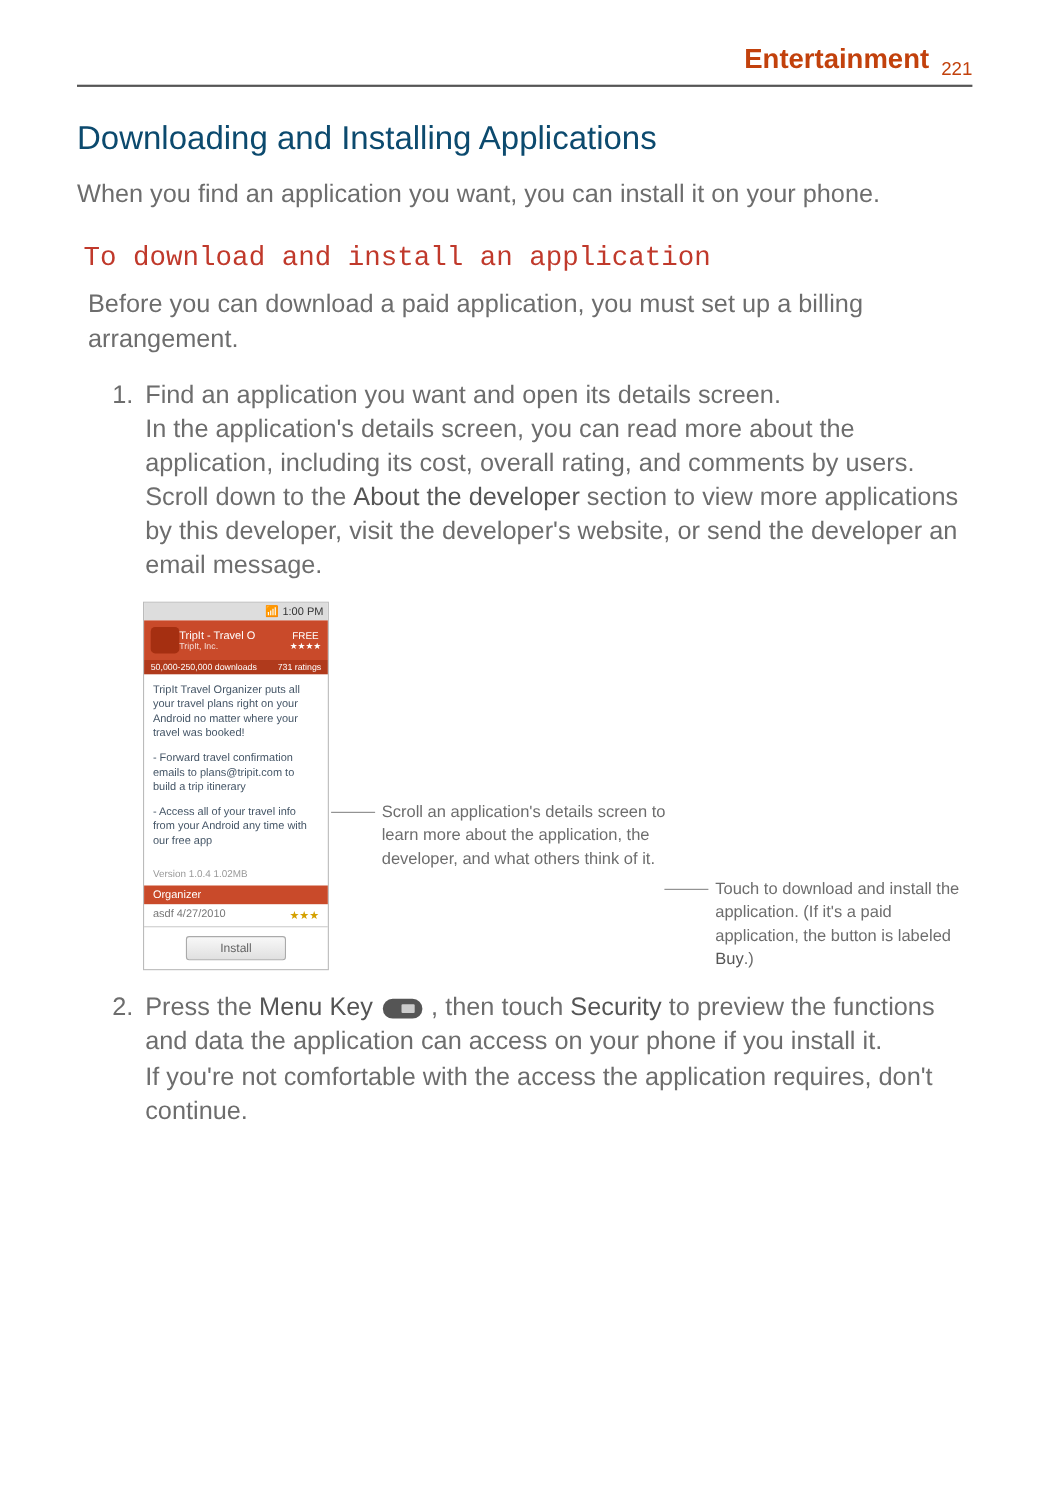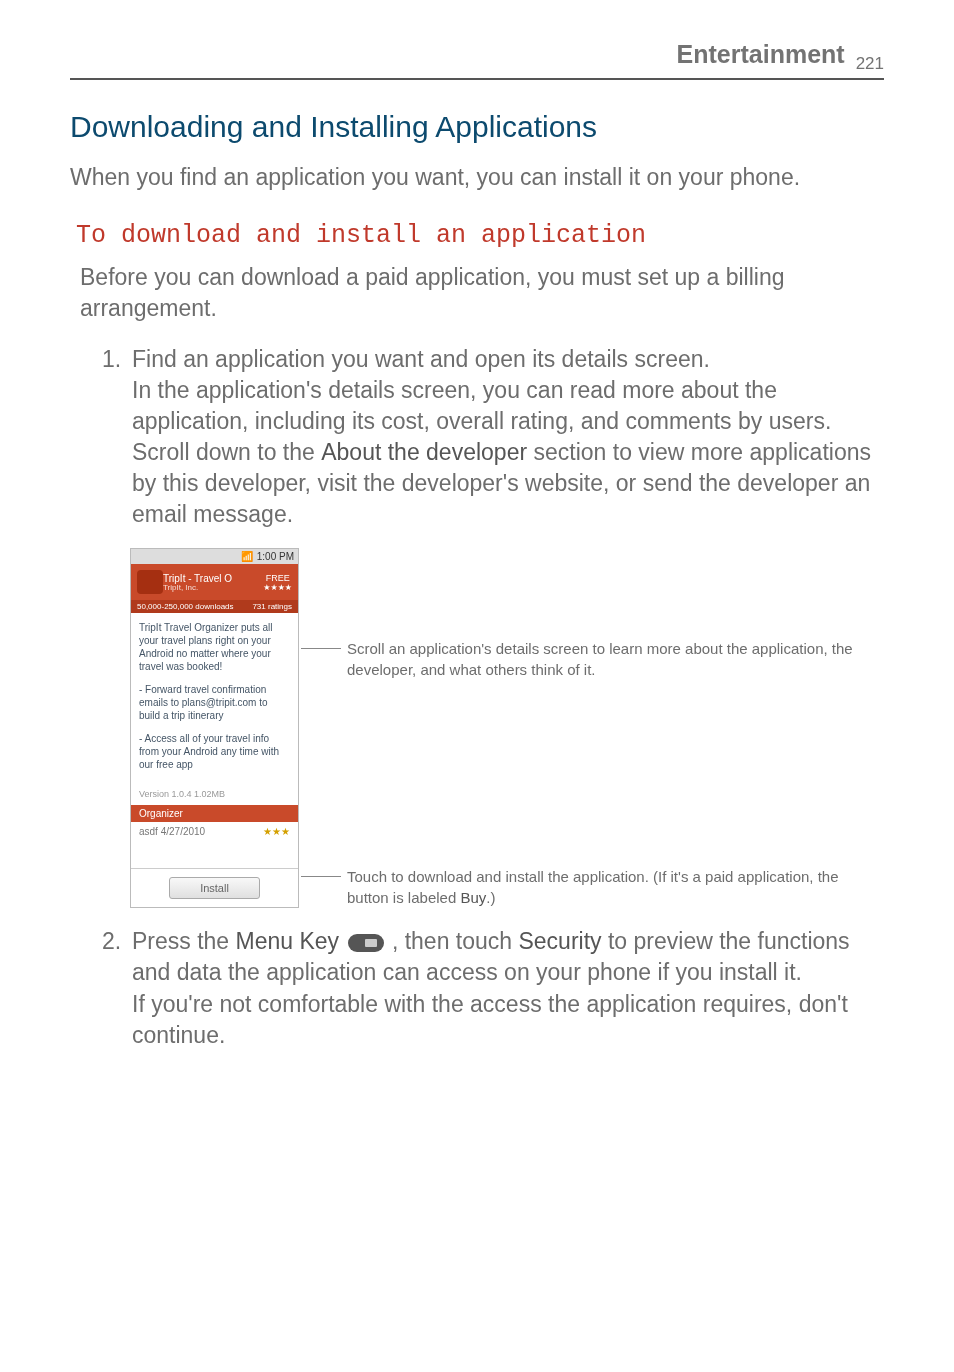--- a/index.html
+++ b/index.html
@@ -16,21 +16,21 @@
     }
     .header-rule {
       border-bottom: 2px solid #555;
       padding-bottom: 4px;
       margin-bottom: 30px;
       text-align: right;
     }
     .header-text {
       font-size: 25px;
       font-weight: bold;
-      color: #737373;
+      color: #c2410c;
     }
     .header-text .page-num {
       font-weight: normal;
       font-size: 17px;
       vertical-align: sub;
       margin-left: 4px;
     }
     h1.section-title {
       color: #0c4a6e;
       font-weight: normal;
@@ -156,38 +156,38 @@
       padding: 4px 8px;
       font-size: 10px;
       color: #777;
       display: flex;
       justify-content: space-between;
     }
     .phone-install {
       border-top: 1px solid #ccc;
       text-align: center;
       padding: 8px;
-      margin-top: 27px;
     }
     .phone-install button {
       background: linear-gradient(#f8f8f8, #e0e0e0);
       border: 1px solid #aaa;
       padding: 4px 30px;
       font-size: 11px;
       color: #666;
       border-radius: 3px;
     }
     .callouts {
       display: flex;
-      flex-direction: column;
+      flex-direction: row;
       justify-content: space-between;
       font-size: 15px;
       color: #6d6d6d;
       line-height: 1.4;
       padding: 90px 0 0 0;
+      align-items: center;
     }
     .callout {
       position: relative;
       padding-left: 28px;
     }
     .callout::before {
       content: "";
       position: absolute;
       left: -18px;
       top: 10px;

